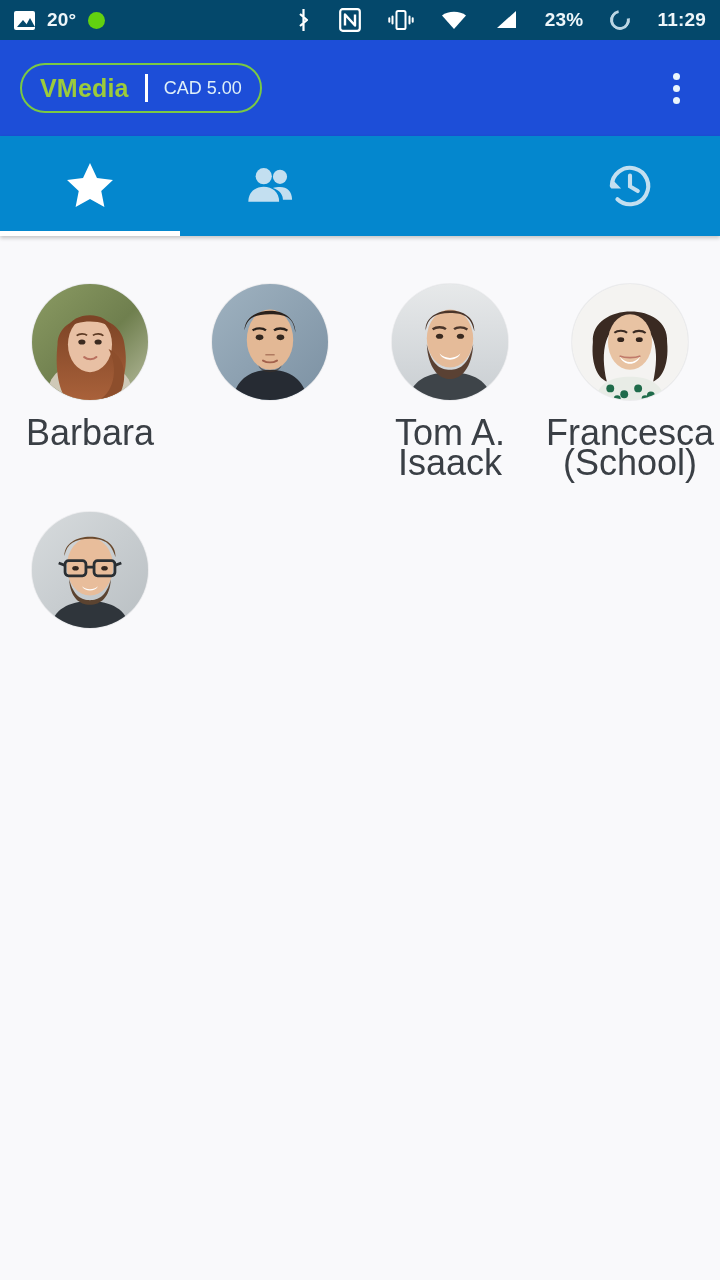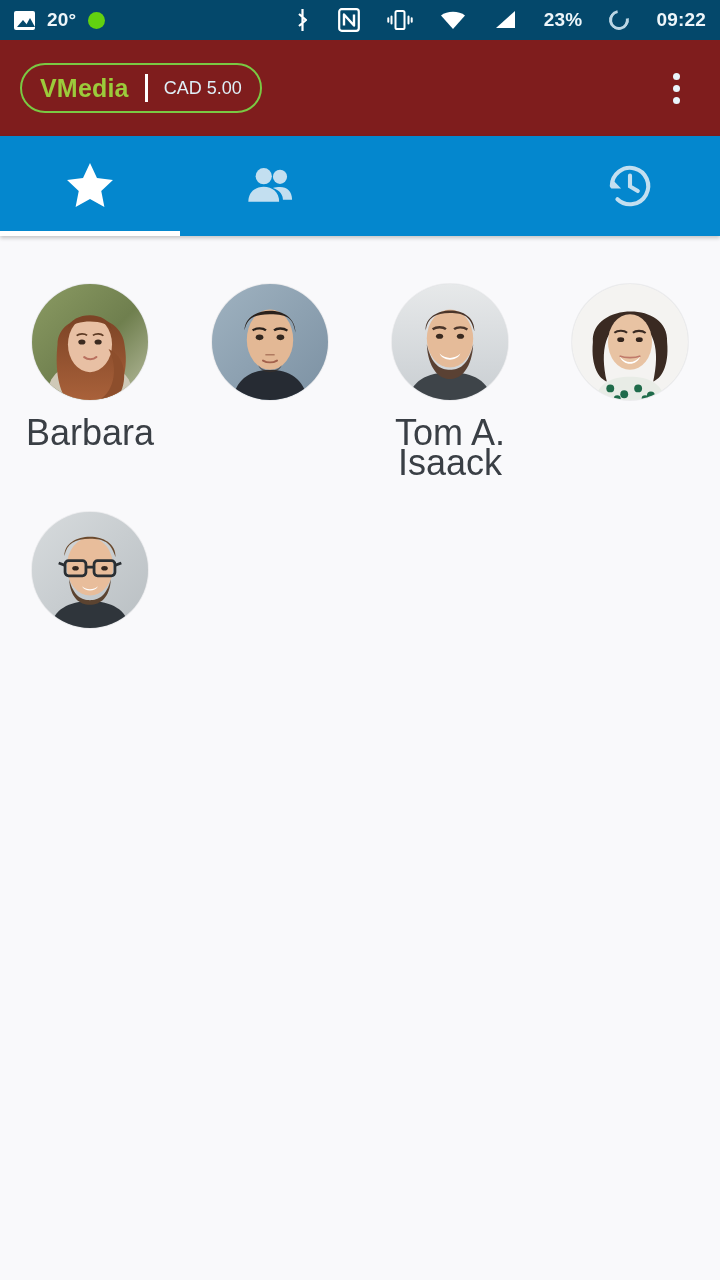--- a/index.html
+++ b/index.html
@@ -41,21 +41,21 @@
   .sb-ico{ display:block; }
   .battery-ring{
     width:20px; height:20px; border-radius:50%;
     border:3px solid #bcd6e4;
     border-top-color:transparent;
     transform:rotate(35deg);
   }
 
   
   .app-bar{
-    width:720px; height:96px; background:#7f1d1d;
+    width:720px; height:96px; background:#1d4ed8;
     display:flex; align-items:center; padding:0 20px;
   }
   .brand-pill{
     display:flex; align-items:center;
     height:50px; padding:0 18px;
     border:2px solid #7ac943; border-radius:26px;
   }
   .brand-name{ font-size:25px; font-weight:700; color:#9ccb3b; letter-spacing:.2px; }
   .brand-div{ width:3px; height:28px; background:#ffffff; margin:0 16px; }
   .brand-balance{ font-size:18px; color:#dff0f8; font-weight:400; }
@@ -128,21 +128,21 @@
       <path d="M4.5 8.5 L4.5 15.5 M1.3 10.2 L1.3 13.8 M21.5 8.5 L21.5 15.5 M24.7 10.2 L24.7 13.8" stroke="#ffffff" stroke-width="2" stroke-linecap="round"></path>
     </svg>
     <svg class="sb-ico" width="26" height="24" viewBox="0 0 26 24">
       <path d="M1 7.5 C7 2.5, 19 2.5, 25 7.5 L13 21 Z" fill="#ffffff"></path>
     </svg>
     <svg class="sb-ico" width="24" height="24" viewBox="0 0 24 24">
       <path d="M22 3 L22 20 L3 20 Z" fill="#ffffff"></path>
     </svg>
     <span class="sb-text">23%</span>
     <span class="battery-ring"></span>
-    <span class="sb-text">09:22</span>
+    <span class="sb-text">11:29</span>
   </div>
 </div>
 
 <div class="app-bar">
   <div class="brand-pill">
     <span class="brand-name">VMedia</span>
     <span class="brand-div"></span>
     <span class="brand-balance">CAD 5.00</span>
   </div>
   <div class="overflow-btn">
@@ -302,20 +302,21 @@
           <path d="M18 50 C16 16 84 14 82 50 C84 72 76 82 70 84 C76 58 72 34 50 34 C28 34 24 58 30 84 C24 82 16 72 18 50 Z" fill="#3a2a22"></path>
           <ellipse cx="50" cy="50" rx="19" ry="24" fill="#e8c3a3"></ellipse>
           <ellipse cx="42" cy="48" rx="3" ry="2" fill="#33241c"></ellipse>
           <ellipse cx="58" cy="48" rx="3" ry="2" fill="#33241c"></ellipse>
           <path d="M36.5 42 C39.5 39.6 45 39.8 47.5 42" stroke="#3a2a22" stroke-width="1.8" fill="none"></path>
           <path d="M52.5 42 C55 39.8 60.5 39.8 63.5 42.2" stroke="#3a2a22" stroke-width="1.8" fill="none"></path>
           <path d="M41 62 C46 69 54 69 59 62 C56 71 44 71 41 62 Z" fill="#ffffff"></path>
           <path d="M41 62 C46 64 54 64 59 62" stroke="#c07a6a" stroke-width="1.4" fill="none"></path>
         </svg>
       </div>
+      <div class="fav-name">Francesca (School)</div>
     </div>
 
 
     <div class="fav-cell">
       <div class="avatar">
         <svg class="av-svg" viewBox="0 0 100 100">
           <defs>
             <linearGradient id="bg6" x1="0" y1="0" x2="1" y2="1">
               <stop offset="0" stop-color="#d7dbdd"></stop>
                 <stop offset="1" stop-color="#b9bfc3"></stop>

